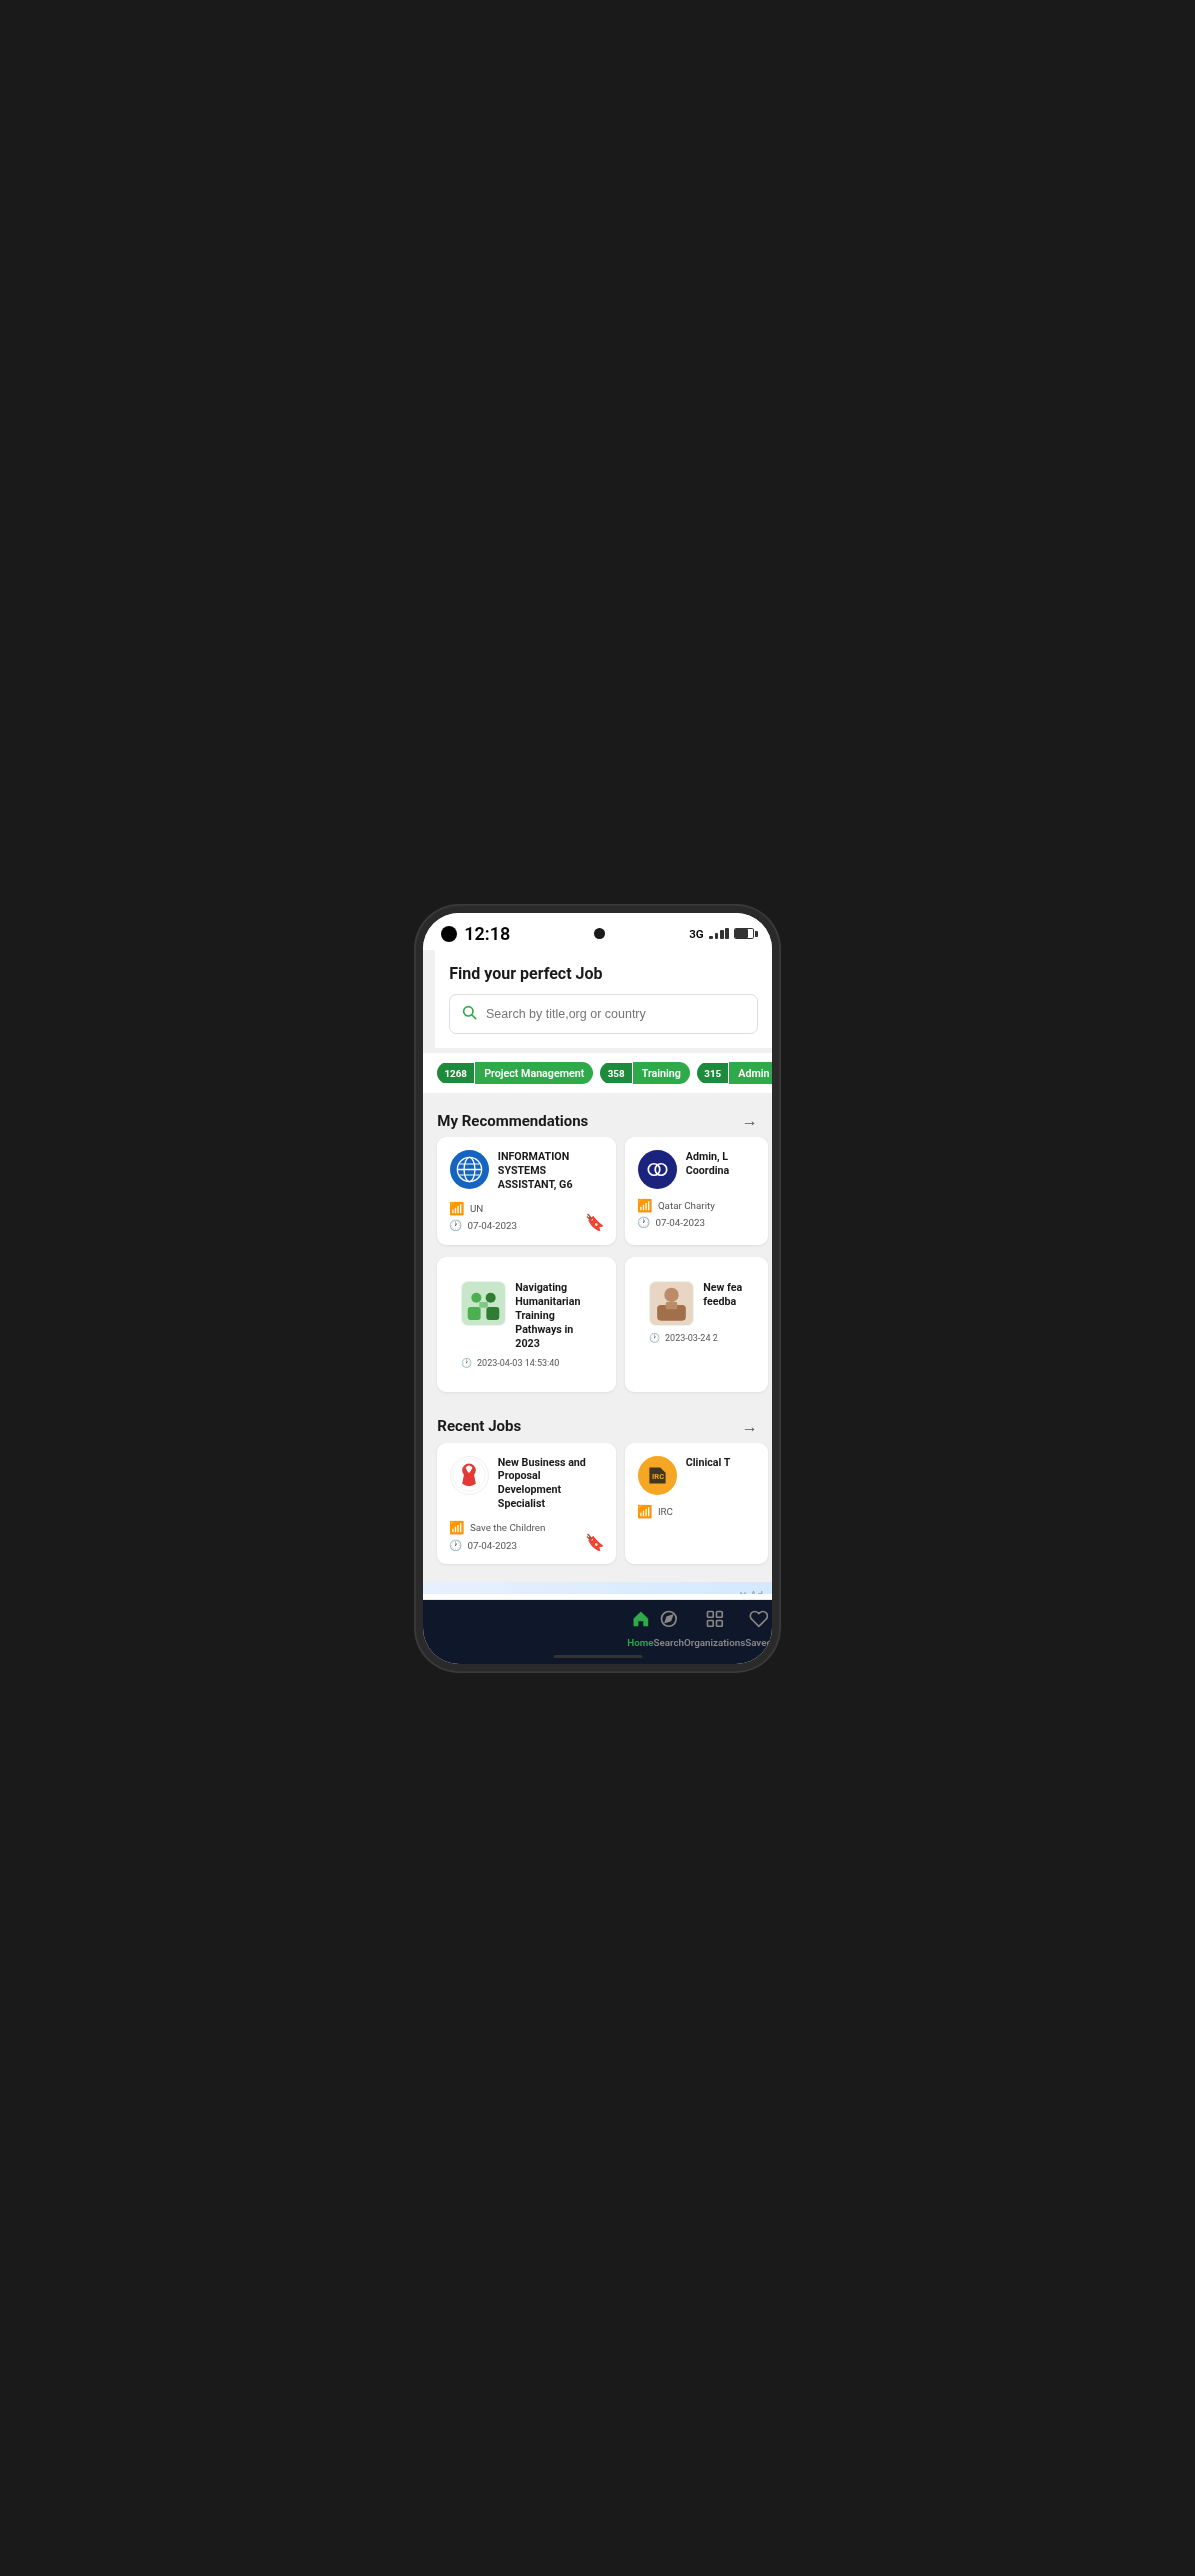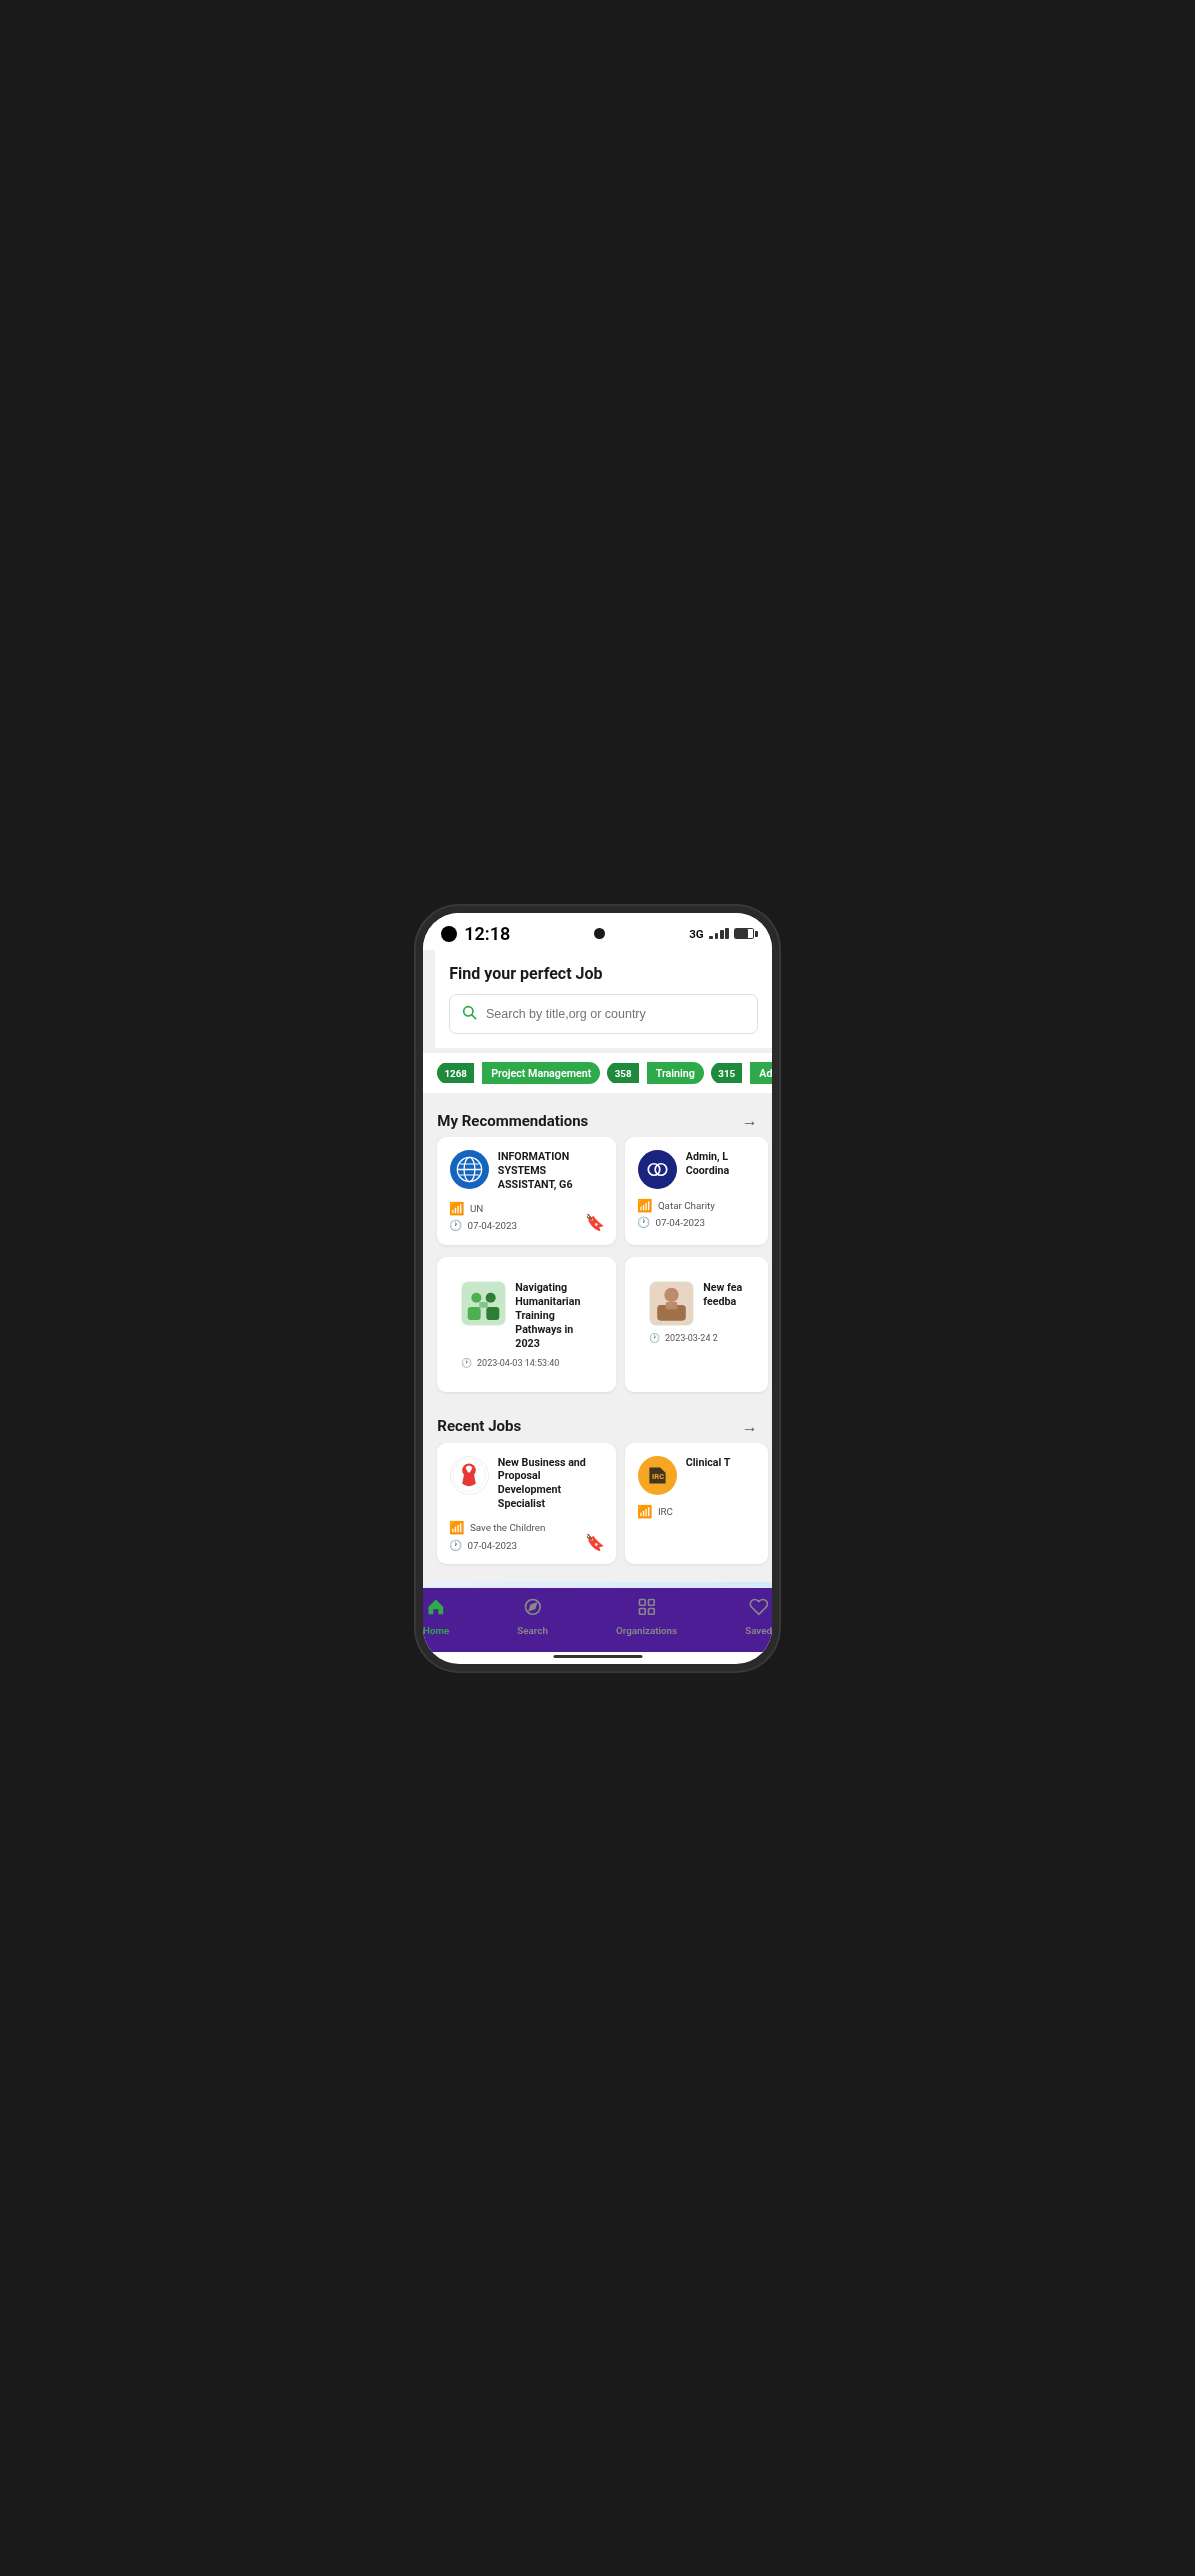--- a/index.html
+++ b/index.html
@@ -127,21 +127,21 @@
       padding: 9px 14.3px;
       display: flex;
       gap: 7.2px;
       overflow-x: auto;
       margin-bottom: 5.4px;
     }
     .category-tabs::-webkit-scrollbar { display: none; }
     .category-pill {
       display: flex;
       align-items: center;
-      gap: 8px;
+      gap: 1px;
       border-radius: 18px;
       overflow: hidden;
       flex-shrink: 0;
       cursor: pointer;
     }
     .category-pill .pill-count {
       background: #1e8a3c;
       color: #fff;
       font-size: 9.8px;
       font-weight: 700;
@@ -293,25 +293,25 @@
     }
     .ad-close {
       position: absolute;
       top: 7.2px; right: 9px;
       font-size: 10.7px;
       color: #999;
       cursor: pointer;
     }
     .bottom-nav {
       position: absolute;
-      bottom: 12px; left: 0; right: 0;
-      background: #4c1d95;
+      bottom: 0; left: 0; right: 0;
+      background: #0f172a;
       border-top: 0.9px solid #e8e8e8;
       display: flex;
-      justify-content: space-between;
+      justify-content: flex-end;
       padding: 9px 0 16px;
     }
     .nav-item {
       display: flex;
       flex-direction: column;
       align-items: center;
       gap: 2.7px;
       cursor: pointer;
     }
     .nav-icon { font-size: 19.7px; }

